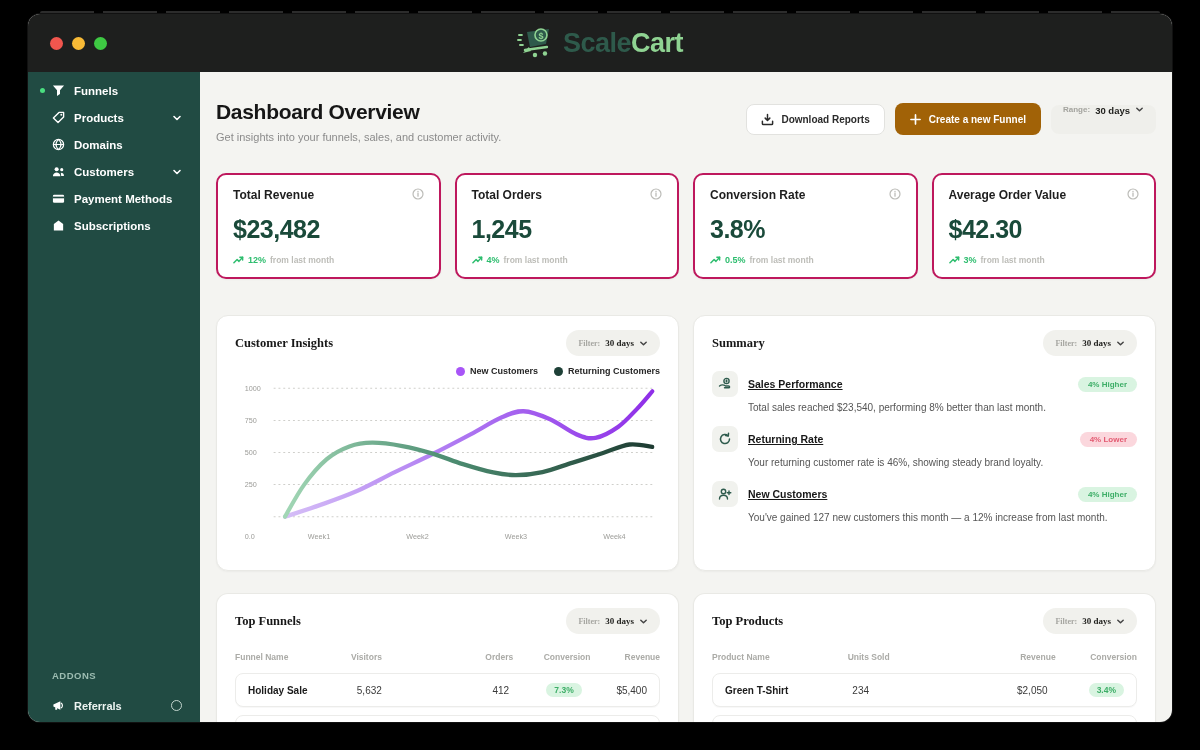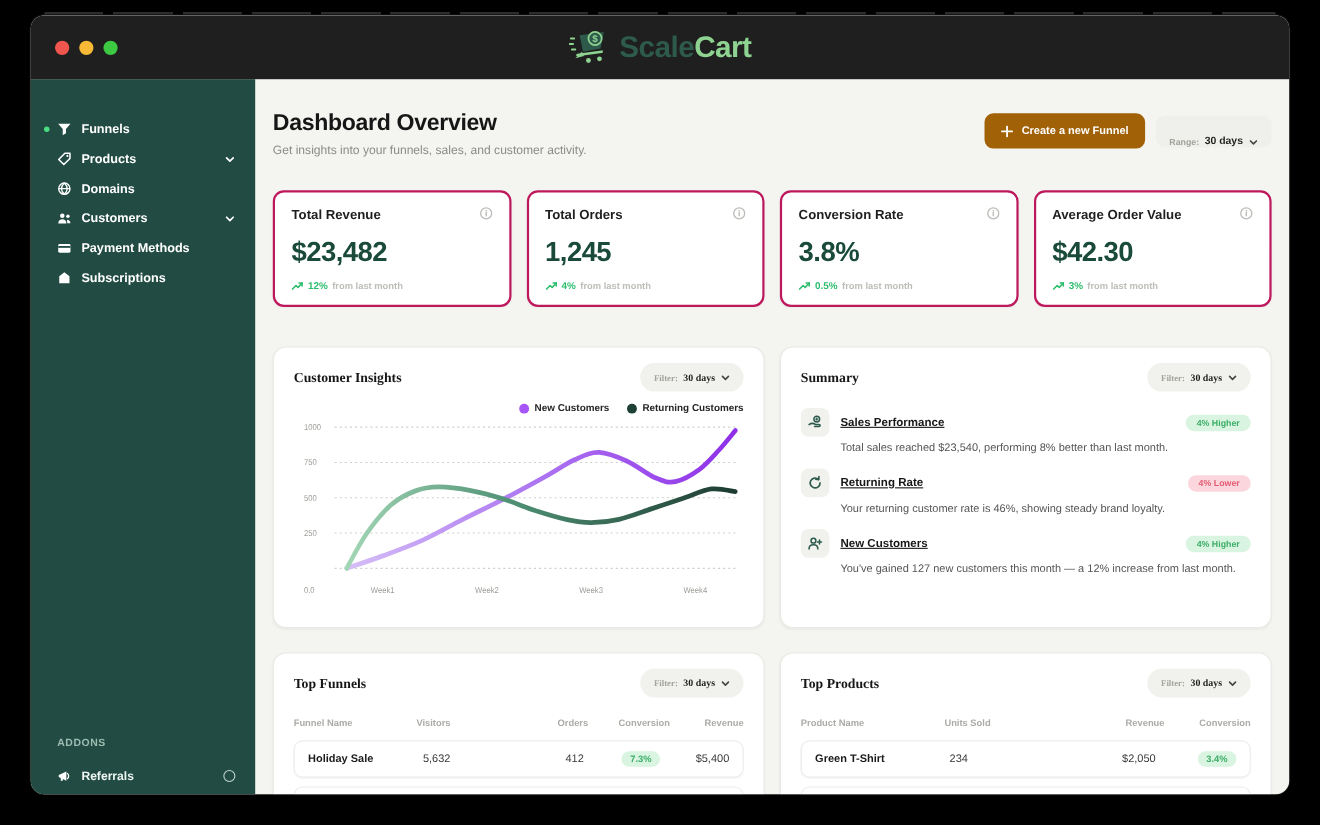--- a/index.html
+++ b/index.html
@@ -16,21 +16,21 @@
   .titlebar { height:58px; background:#1e1f1e; display:flex; align-items:center; position:relative; }
   .lights { display:flex; gap:9px; margin-left:22px; }
   .light { width:13px; height:13px; border-radius:50%; }
   .light.red{ background:#f1564e; } .light.yellow{ background:#f8ba36; } .light.green{ background:#3ec943; }
   .logo { position:absolute; left:50%; top:50%; transform:translate(-50%,-50%); display:flex; align-items:center; gap:6px; }
   .logo-text { font-size:27px; font-weight:800; letter-spacing:-0.5px; }
   .logo-text .lt-scale { color:#2e5a4b; } .logo-text .lt-cart { color:#8fd392; }
 
   
   .win-body { display:flex; height:650px; }
-  .sidebar { width:204px; background:#214b43; display:flex; flex-direction:column; padding-top:32px; flex-shrink:0; }
+  .sidebar { width:172px; background:#214b43; display:flex; flex-direction:column; padding-top:5px; flex-shrink:0; }
   .side-item { position:relative; display:flex; align-items:center; gap:9px; padding:7px 18px 7px 24px;
     color:#fff; font-size:11.5px; font-weight:700; cursor:pointer; }
   .side-item .active-dot { position:absolute; left:12px; width:5px; height:5px; border-radius:50%; background:#4ade80; }
   .s-ico { width:13px; height:13px; flex-shrink:0; }
   .side-chev { margin-left:auto; width:10px; height:10px; }
   .side-spacer { flex:1; }
   .addons-label { padding:0 24px 10px; color:#9dbdb2; font-size:9.5px; font-weight:800; letter-spacing:0.5px; }
   .addons-item { display:flex; align-items:center; gap:9px; padding:8px 18px 10px 24px; color:#eef5f2; font-size:11px; font-weight:700; cursor:pointer; }
   .addons-item .radio { margin-left:auto; width:11px; height:11px; border:1.5px solid #c2d4cd; border-radius:50%; }
 
@@ -38,21 +38,21 @@
 
   
   .page-head { display:flex; justify-content:space-between; align-items:flex-start; }
   .page-title { font-size:21px; font-weight:800; color:#161616; letter-spacing:-0.3px; }
   .page-sub { margin-top:7px; font-size:11px; color:#8b8b8b; }
   .head-actions { display:flex; align-items:center; gap:10px; margin-top:3px; }
   .btn-download { display:flex; align-items:center; gap:7px; height:31px; padding:0 14px; background:#fff;
     border:1px solid #e2e2df; border-radius:8px; font-size:10px; font-weight:700; color:#2b2b2b; cursor:pointer; }
   .btn-create { display:flex; align-items:center; gap:8px; height:32px; padding:0 15px; background:#a16207;
     border:none; border-radius:8px; font-size:10px; font-weight:700; color:#fff; cursor:pointer; }
-  .range-pill { display:flex; align-items:flex-end; gap:5px; height:29px; padding:0 12px; background:#efefeb;
+  .range-pill { display:flex; align-items:flex-start; gap:5px; height:29px; padding:0 12px; background:#efefeb;
     border-radius:8px; cursor:pointer; }
   .range-pill .r-label { font-size:8px; color:#a3a39e; font-weight:600; }
   .range-pill .r-value { font-size:9.5px; color:#1f1f1c; font-weight:800; }
 
   
   .stats-grid { margin-top:30px; display:grid; grid-template-columns:repeat(4,1fr); gap:14px; }
   .stat-card { background:#fff; border:2px solid #be185d; border-radius:10px; padding:13px 15px 12px;
     box-shadow:0 1px 2px rgba(0,0,0,0.04); }
   .stat-top { display:flex; justify-content:space-between; align-items:flex-start; }
   .stat-label { font-size:12px; font-weight:700; color:#1e1e1e; }
@@ -206,20 +206,27 @@
     </div>
 
     <div class="main">
 
       <div class="page-head">
         <div>
           <div class="page-title">Dashboard Overview</div>
           <div class="page-sub">Get insights into your funnels, sales, and customer activity.</div>
         </div>
         <div class="head-actions">
+          <button class="btn-download">
+            <svg class="ico" width="13" height="13" viewBox="0 0 14 14">
+                <path d="M7 1.5 v6 M4.5 5.5 L7 8 L9.5 5.5" fill="none" stroke="#2b2b2b" stroke-width="1.6" stroke-linecap="round" stroke-linejoin="round"></path>
+                <path d="M1.5 9 v2.5 a1 1 0 0 0 1 1 h9 a1 1 0 0 0 1-1 V9" fill="none" stroke="#2b2b2b" stroke-width="1.6" stroke-linecap="round"></path>
+              </svg>
+            <span>Download Reports</span>
+          </button>
           <button class="btn-create">
             <svg class="ico" width="11" height="11" viewBox="0 0 12 12">
                 <path d="M6 1 v10 M1 6 h10" stroke="#fff" stroke-width="1.8" stroke-linecap="round"></path>
               </svg>
             <span>Create a new Funnel</span>
           </button>
           <div class="range-pill">
             <span class="r-label">Range:</span>
             <span class="r-value">30 days</span>
             <svg class="ico" width="9" height="9" viewBox="0 0 10 10">

